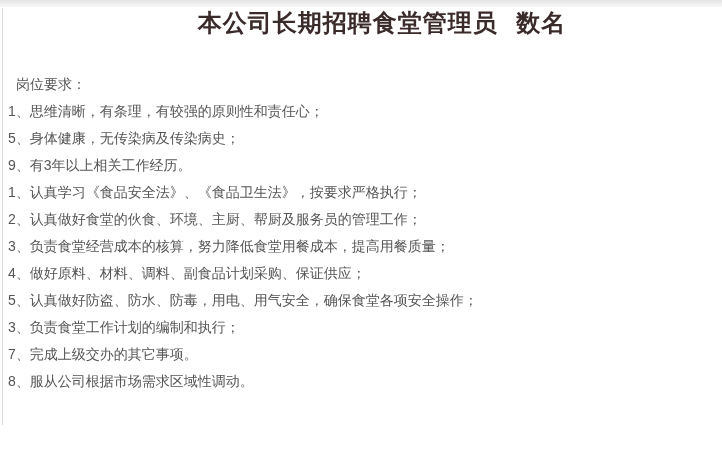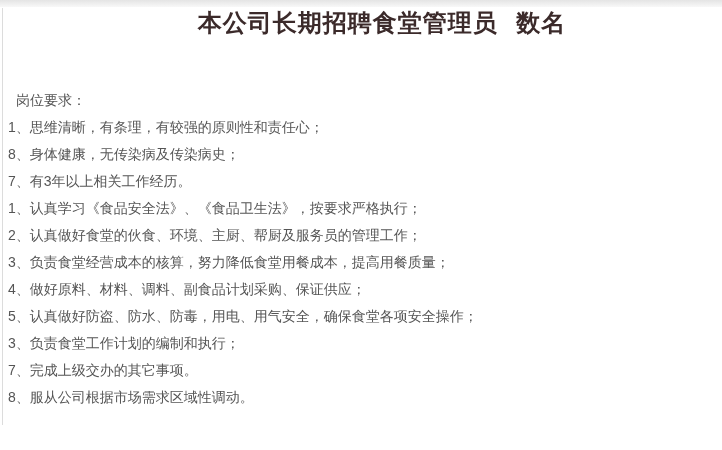--- a/index.html
+++ b/index.html
@@ -43,21 +43,21 @@
     font-family: "DejaVu Serif", "Liberation Serif", serif;
     font-weight: bold;
     font-size: 24px;
     line-height: 28px;
     color: #3b2a2a;
     letter-spacing: 1px;
     white-space: pre;
   }
   .content {
     position: absolute;
-    top: 87px;
+    top: 71px;
     left: 0;
     width: 710px;
     padding-left: 8px;
     box-sizing: border-box;
     font-size: 14px;
     color: #555555;
   }
   .line {
     height: 27px;
     line-height: 27px;
@@ -76,22 +76,22 @@
   <div class="top-strip"></div>
   <div class="left-border"></div>
 
   <h1 class="title">本公司长期招聘食堂管理员  数名</h1>
 
   <div class="content">
 
     <div class="line section-header">岗位要求：</div>
 
     <div class="line">1、思维清晰，有条理，有较强的原则性和责任心；</div>
-    <div class="line">8、身体健康，无传染病及传染病史；</div>
-    <div class="line">7、有3年以上相关工作经历。</div>
+    <div class="line">5、身体健康，无传染病及传染病史；</div>
+    <div class="line">9、有3年以上相关工作经历。</div>
 
 
     <div class="line">1、认真学习《食品安全法》、《食品卫生法》，按要求严格执行；</div>
     <div class="line">2、认真做好食堂的伙食、环境、主厨、帮厨及服务员的管理工作；</div>
     <div class="line">3、负责食堂经营成本的核算，努力降低食堂用餐成本，提高用餐质量；</div>
     <div class="line">4、做好原料、材料、调料、副食品计划采购、保证供应；</div>
     <div class="line">5、认真做好防盗、防水、防毒，用电、用气安全，确保食堂各项安全操作；</div>
     <div class="line">3、负责食堂工作计划的编制和执行；</div>
     <div class="line">7、完成上级交办的其它事项。</div>
     <div class="line">8、服从公司根据市场需求区域性调动。</div>

